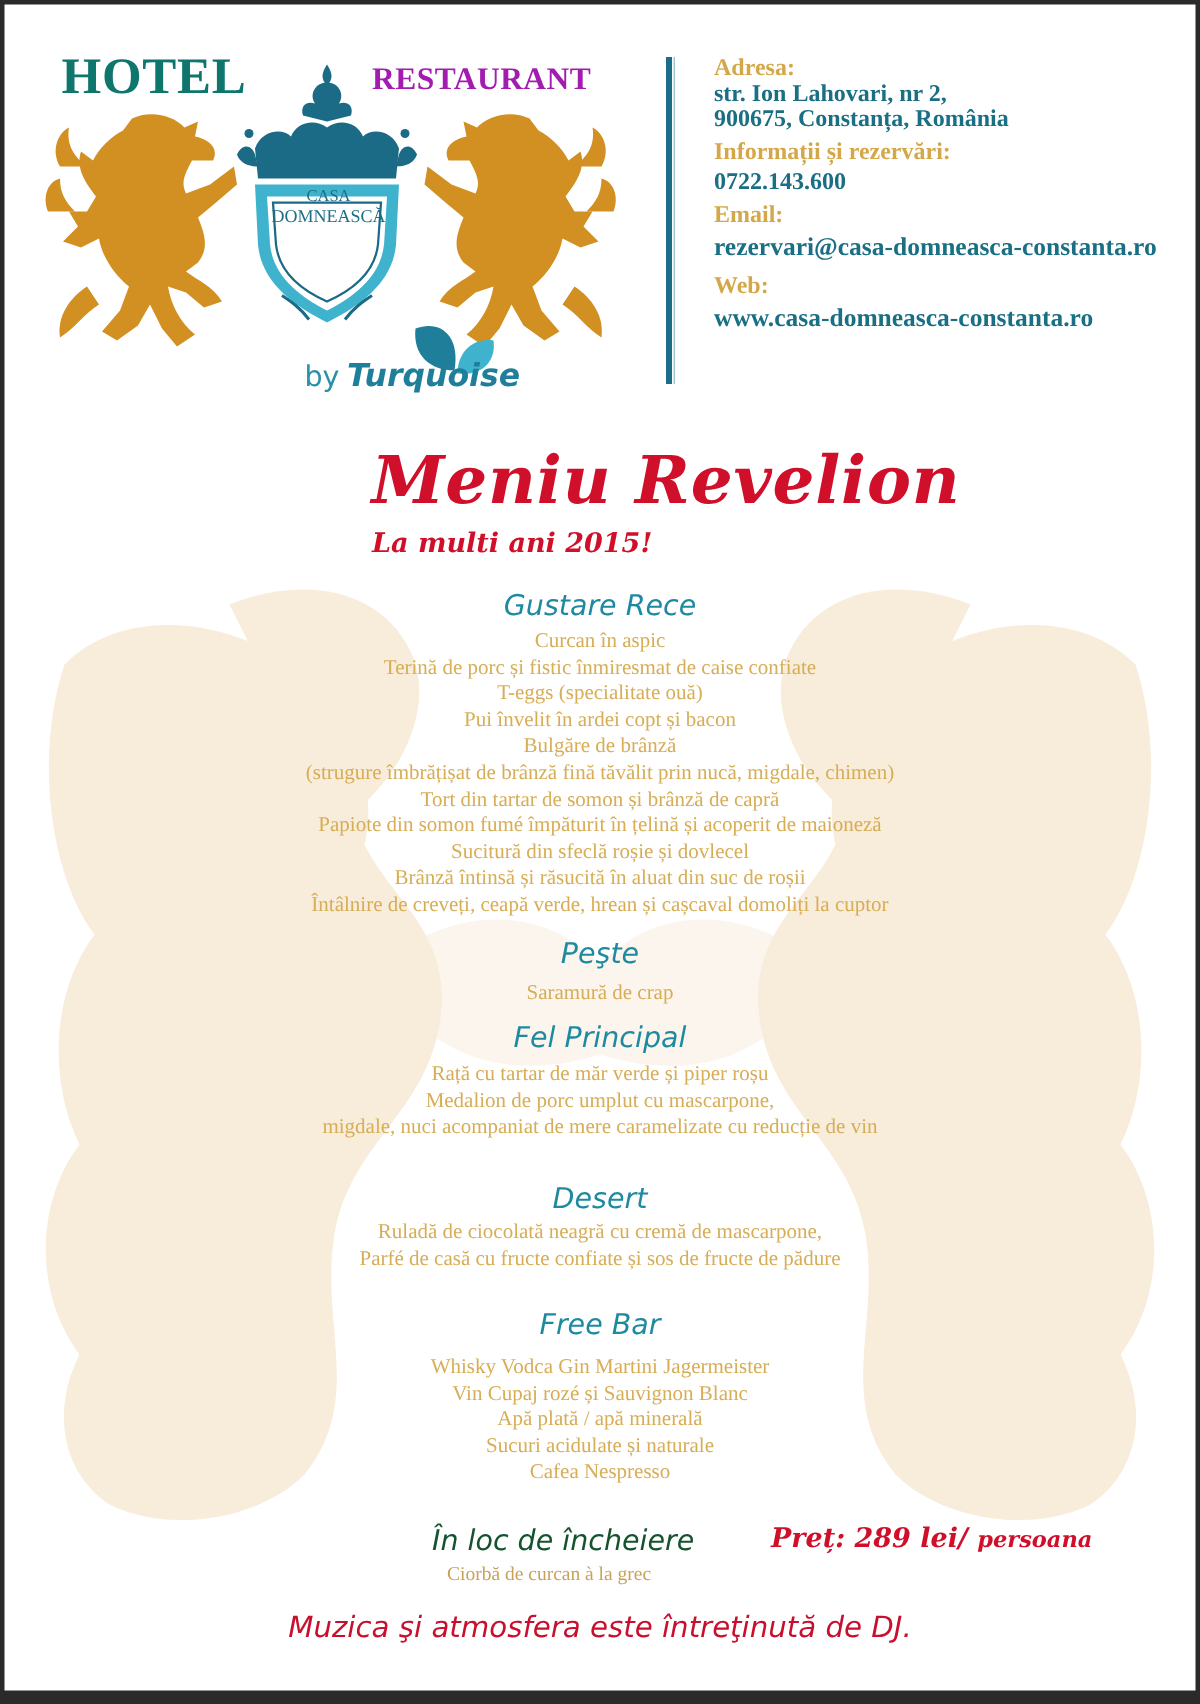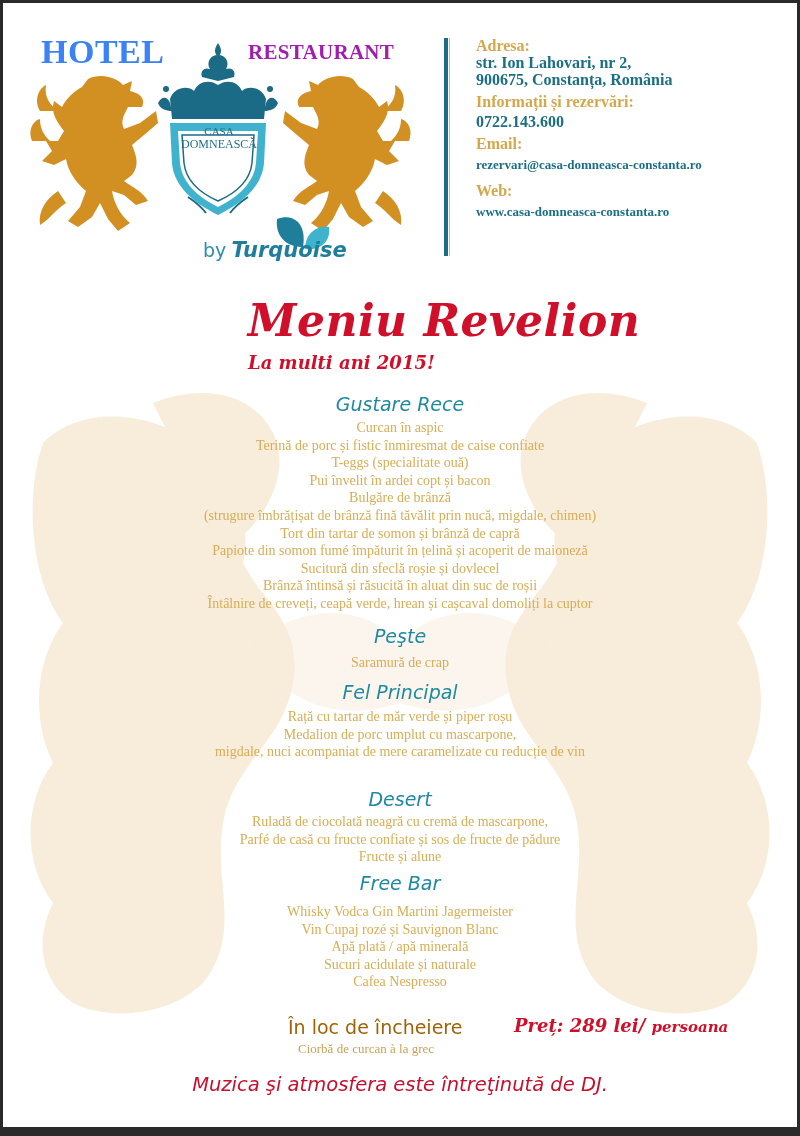--- a/index.html
+++ b/index.html
@@ -15,21 +15,21 @@
     overflow: hidden;
   }
   
   .watermark { position: absolute; left: 0; top: 0; width: 794px; height: 1124px; pointer-events: none; }
 
   
   .header { position: absolute; left: 0; top: 0; width: 794px; height: 270px; }
   .hotel-word {
     position: absolute; left: 38px; top: 30px;
     font-family: "Liberation Serif", serif; font-weight: bold;
-    font-size: 34px; color: #3b82f6; letter-spacing: 0.5px;
+    font-size: 34px; color: #0f766e; letter-spacing: 0.5px;
   }
   .restaurant-word {
     position: absolute; left: 245px; top: 37px;
     font-family: "Liberation Serif", serif; font-weight: bold;
     font-size: 21px; color: #a21caf; letter-spacing: 0.3px;
   }
   .lion-left { position: absolute; left: 25px; top: 68px; }
   .lion-right { position: absolute; left: 275px; top: 68px; }
   .crest { position: absolute; left: 145px; top: 38px; }
   .crest-text {
@@ -45,21 +45,21 @@
   .by-turquoise .by { font-size: 19px; }
   .by-turquoise .tq { font-size: 21px; font-weight: bold; font-style: italic; color: #1f7f9a; }
   .leaves { position: absolute; left: 270px; top: 210px; }
 
   .vbar { position: absolute; left: 441px; top: 35px; width: 4px; height: 218px; background: #1b6d88; }
   .vbar2 { position: absolute; left: 446px; top: 35px; width: 1px; height: 218px; background: #9cc9d6; }
 
   .contact { position: absolute; left: 473px; top: 34px; width: 320px; font-family: "Liberation Serif", serif; font-weight: bold; }
   .contact .lbl { color: #d4a84a; font-size: 16px; line-height: 17px; }
   .contact .val { color: #1a6f85; font-size: 16px; line-height: 17px; }
-  .contact .small { color: #1a6f85; font-size: 13px; line-height: 16px; }
+  .contact .small { color: #1a6f85; font-size: 17px; line-height: 16px; }
   .contact .gap { height: 5px; }
 
   
   .title {
     position: absolute; left: 0; width: 794px; top: 292px; text-align: center;
     font-family: "DejaVu Serif", serif; font-style: italic; font-weight: bold;
     font-size: 44px; color: #d0102a; letter-spacing: 0.5px; padding-left: 44px;
   }
   .subtitle {
     position: absolute; left: 245px; top: 349px;
@@ -83,22 +83,22 @@
   .s-desert { position: absolute; top: 395px; left: 0; width: 794px; }
   .s-bar { position: absolute; top: 479px; left: 0; width: 794px; text-align: center; }
   .s-gustare .item-list { margin-top: 2px; }
   .s-peste .item-list { margin-top: 5px; }
   .s-fel .item-list { margin-top: 3px; }
   .s-desert .item-list { margin-top: 1px; }
   .s-bar .item-list { margin-top: 7px; }
 
   .closing-title {
     position: absolute; left: 285px; top: 1013px;
-    font-family: "DejaVu Sans", sans-serif; 
-    font-size: 19px; color: #a16207;
+    font-family: "DejaVu Sans", sans-serif; font-style: italic;
+    font-size: 19px; color: #14532d;
   }
   .closing-item {
     position: absolute; left: 295px; top: 1038px;
     font-family: "Liberation Serif", serif; color: #c9a25a; font-size: 13px;
   }
   .price {
     position: absolute; left: 511px; top: 1012px;
     font-family: "DejaVu Serif", serif; font-style: italic; font-weight: bold;
     color: #d0102a; font-size: 18px; white-space: nowrap;
   }
@@ -231,21 +231,20 @@
         <div class="item">Medalion de porc umplut cu mascarpone,</div>
         <div class="item">migdale, nuci acompaniat de mere caramelizate cu reducție de vin</div>
       </div>
     </div>
 
     <div class="s-desert">
       <div class="section-title">Desert</div>
       <div class="item-list">
         <div class="item">Ruladă de ciocolată neagră cu cremă de mascarpone,</div>
         <div class="item">Parfé de casă cu fructe confiate și sos de fructe de pădure</div>
-        <div class="item">Fructe și alune</div>
       </div>
     </div>
 
     <div class="s-bar">
       <div class="section-title">Free Bar</div>
       <div class="item-list">
         <div class="item">Whisky  Vodca  Gin  Martini  Jagermeister</div>
         <div class="item">Vin Cupaj rozé și Sauvignon Blanc</div>
         <div class="item">Apă plată / apă minerală</div>
         <div class="item">Sucuri acidulate și naturale</div>

